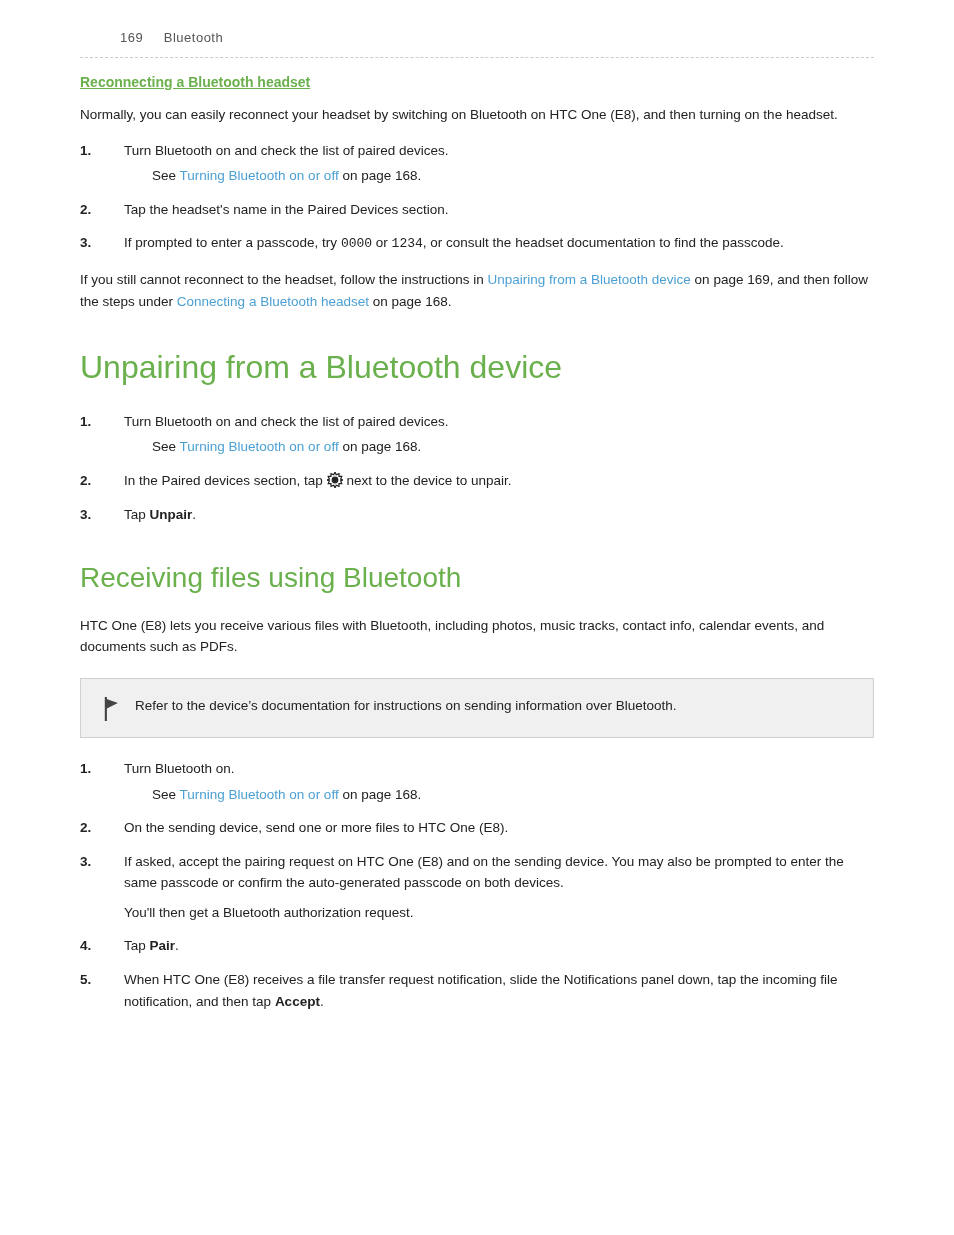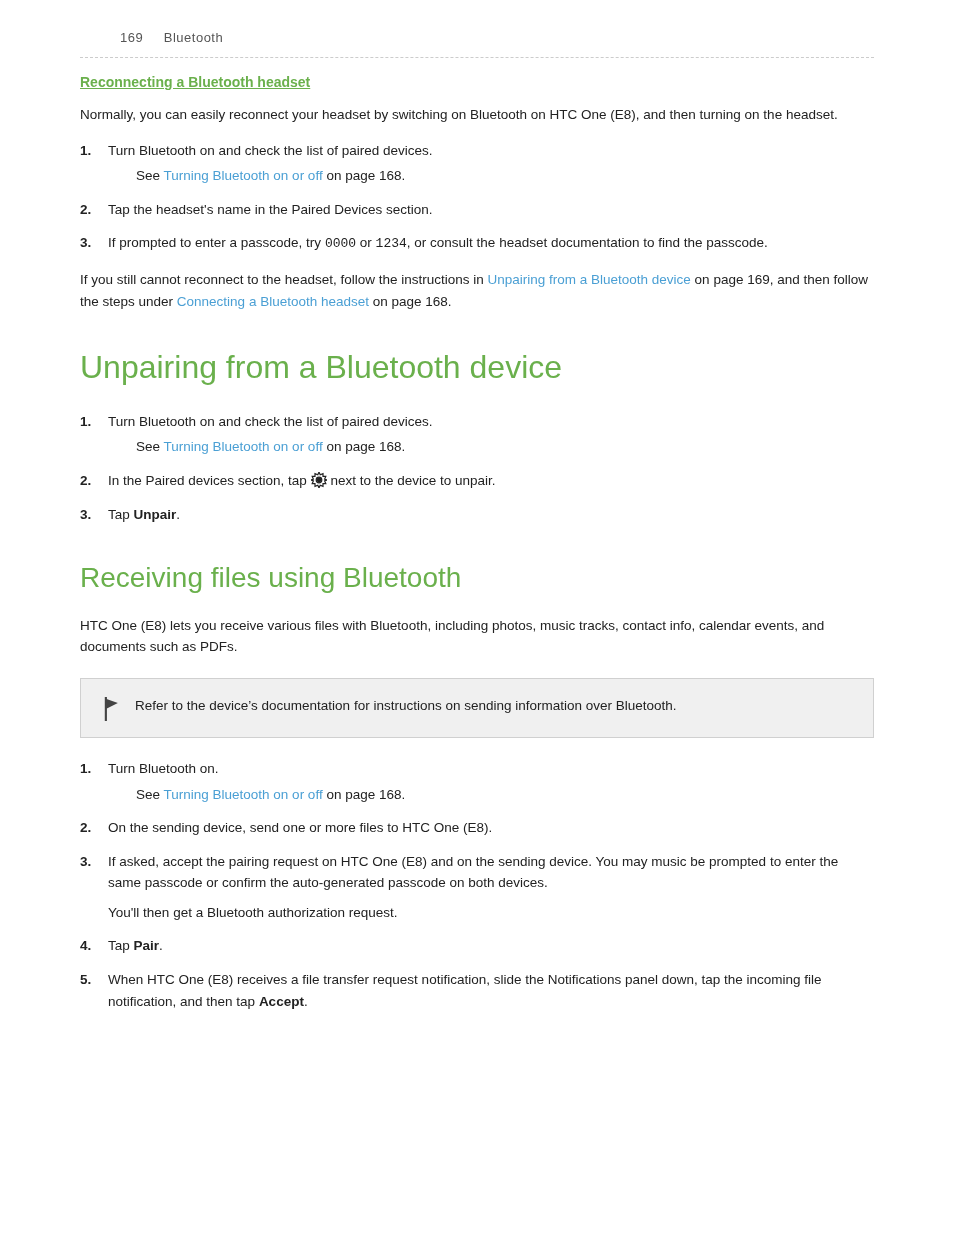--- a/index.html
+++ b/index.html
@@ -66,20 +66,21 @@
     }
 
     .list-number {
       font-weight: bold;
       min-width: 28px;
       flex-shrink: 0;
     }
 
     .list-content {
       flex: 1;
+      margin-left: 16px;
     }
 
     .sub-note {
       margin-top: 4px;
       margin-left: 0;
       font-family: Arial, sans-serif;
       font-size: 13.5px;
       color: #222;
       line-height: 1.6;
       padding-left: 28px;
@@ -272,21 +273,21 @@
     <li>
       <span class="list-number">2.</span>
       <div class="list-content">
         <span>On the sending device, send one or more files to HTC One (E8).</span>
       </div>
     </li>
 
     <li>
       <span class="list-number">3.</span>
       <div class="list-content">
-        <span>If asked, accept the pairing request on HTC One (E8) and on the sending device. You may music be prompted to enter the same passcode or confirm the auto-generated passcode on both devices.</span>
+        <span>If asked, accept the pairing request on HTC One (E8) and on the sending device. You may also be prompted to enter the same passcode or confirm the auto-generated passcode on both devices.</span>
         <div class="sub-note" style="padding-left:0; margin-top:8px;">
           You'll then get a Bluetooth authorization request.
         </div>
       </div>
     </li>
 
     <li>
       <span class="list-number">4.</span>
       <div class="list-content">
         <span>Tap <strong>Pair</strong>.</span>

